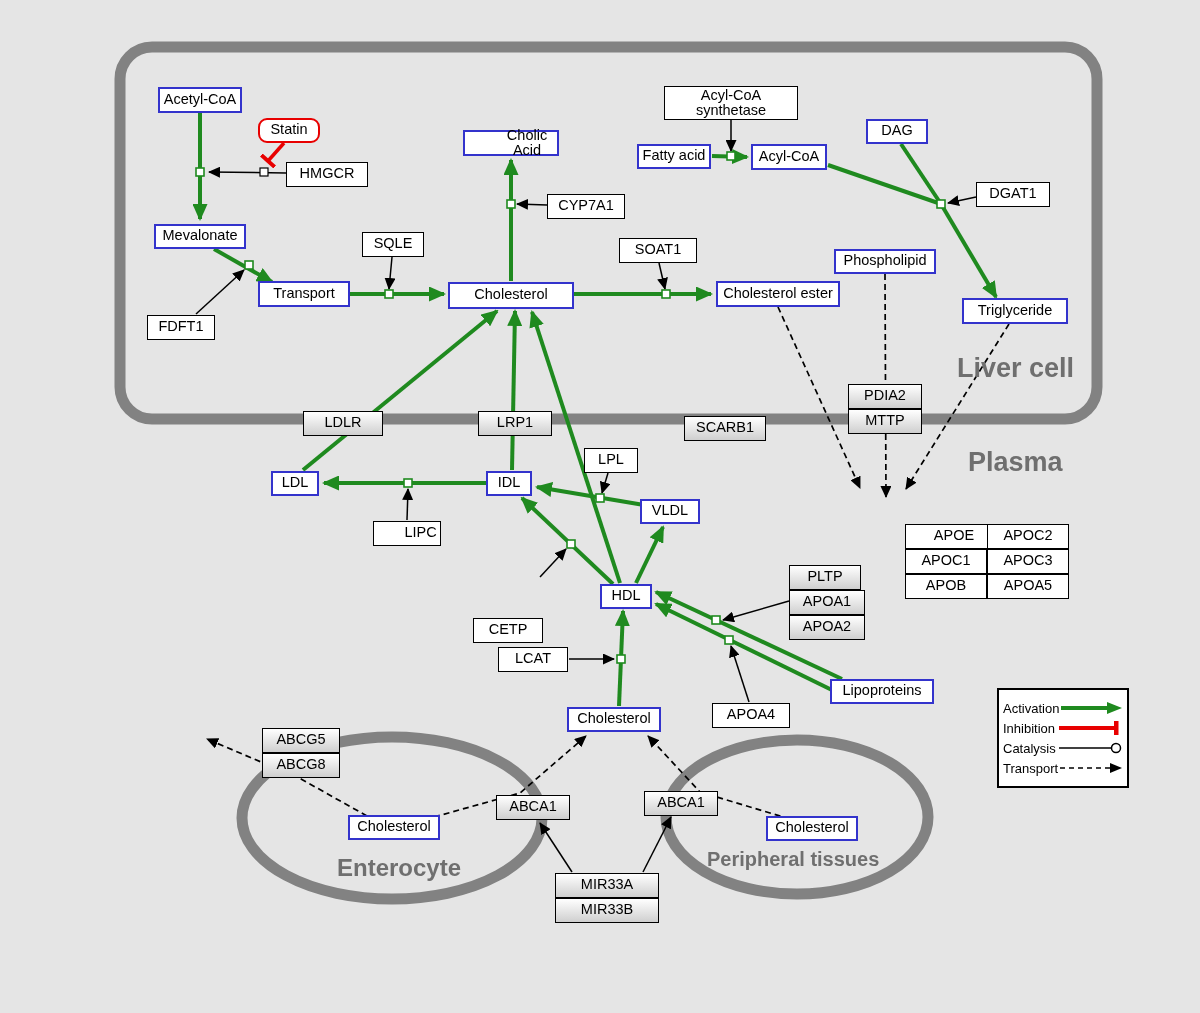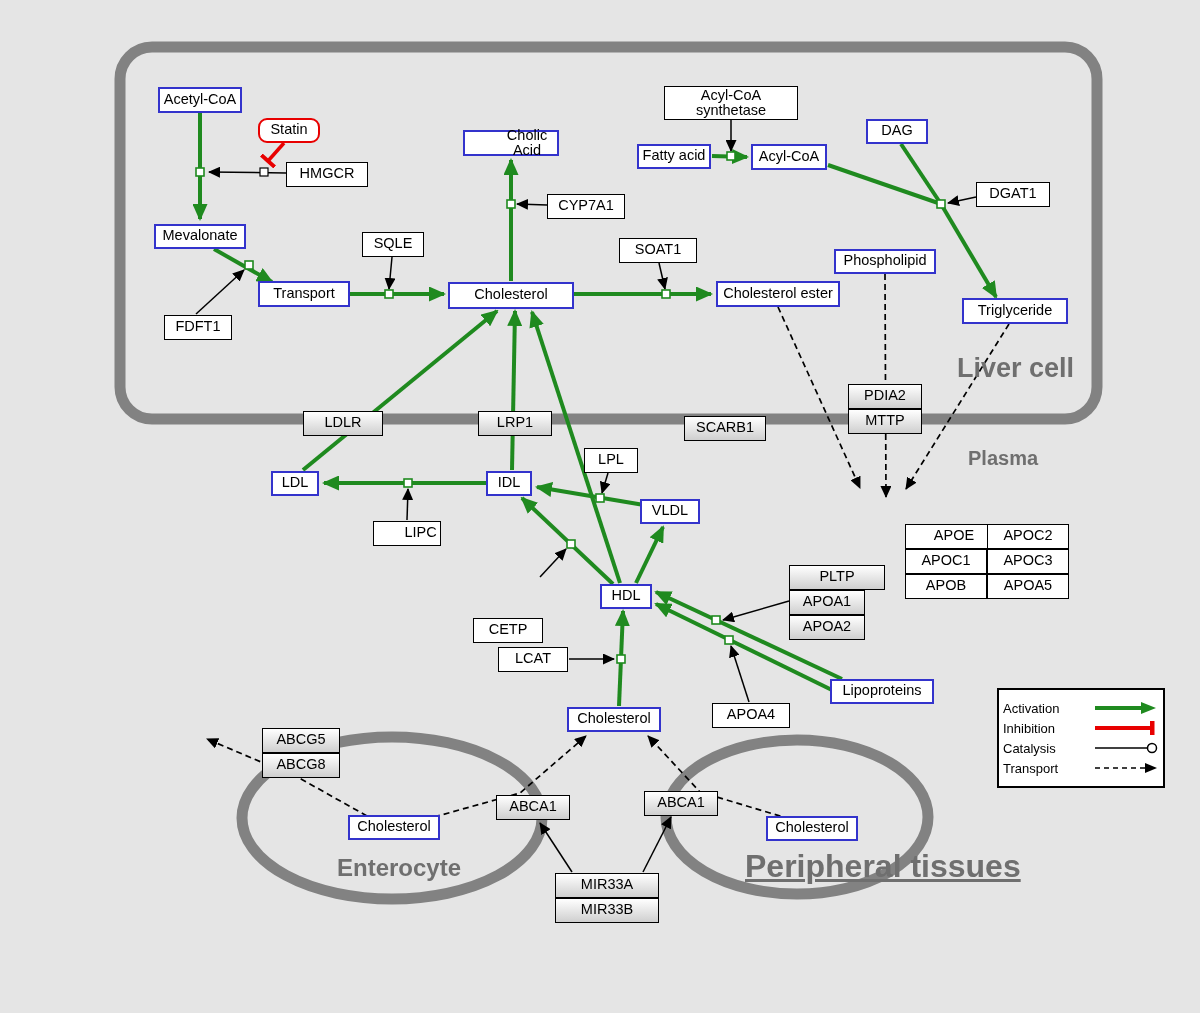--- a/index.html
+++ b/index.html
@@ -20,21 +20,21 @@
     position:absolute;display:flex;align-items:center;justify-content:center;
     text-align:center;font-size:14.5px;color:#000;box-sizing:border-box;
     line-height:1.05;background:#fff;cursor:pointer;
   }
   .node.metabolite{border:2.5px solid #3333cc;}
   .node.gene{border:1px solid #000;}
   .node.carrier{border:1px solid #000;background:linear-gradient(180deg,#ffffff 0%,#cfcfcf 100%);}
   .node.drug{border:2.5px solid #e80000;}
   .region-label{position:absolute;font-weight:bold;color:#6f6f6f;}
   .legend{
-    position:absolute;left:997px;top:688px;width:168px;height:100px;
+    position:absolute;left:997px;top:688px;width:132px;height:100px;
     border:2.5px solid #000;background:#fff;box-sizing:border-box;
     display:flex;flex-direction:column;justify-content:space-around;padding:8px 4px;
   }
   .legend-row{display:flex;align-items:center;justify-content:space-between;height:22px;}
   .legend-label{font-size:13px;color:#000;}
 </style>
 </head>
 <body>
 
 <div class="canvas">
@@ -109,21 +109,21 @@
       <rect x="712" y="616" width="8" height="8" class="anchor-green"></rect>
       <rect x="725" y="636" width="8" height="8" class="anchor-green"></rect>
       <rect x="260" y="168" width="8" height="8" class="anchor-black"></rect>
     </svg>
 
   <div id="nodes">
       <div class="node metabolite" style="left: 158px; top: 87px; width: 84px; height: 26px;">Acetyl-CoA</div>
       <div class="node drug" style="left: 258px; top: 117.5px; width: 62px; height: 25px; border-radius: 9px;">Statin</div>
       <div class="node gene" style="left: 286px; top: 161.5px; width: 82px; height: 25px;">HMGCR</div>
       <div class="node metabolite" style="left: 154px; top: 223.5px; width: 92px; height: 25px;">Mevalonate</div>
-      <div class="node gene" style="left: 164px; top: 314.5px; width: 68px; height: 25px;">FDFT1</div>
+      <div class="node gene" style="left: 147px; top: 314.5px; width: 68px; height: 25px;">FDFT1</div>
       <div class="node metabolite" style="left: 258px; top: 281px; width: 92px; height: 26px;">Transport</div>
       <div class="node gene" style="left: 362px; top: 231.5px; width: 62px; height: 25px;">SQLE</div>
       <div class="node metabolite" style="left: 463px; top: 130px; width: 96px; height: 26px; padding-left: 32px;">Cholic Acid</div>
       <div class="node gene" style="left: 547px; top: 193.5px; width: 78px; height: 25px;">CYP7A1</div>
       <div class="node metabolite" style="left: 448px; top: 281.5px; width: 126px; height: 27px;">Cholesterol</div>
       <div class="node gene" style="left: 619px; top: 237.5px; width: 78px; height: 25px;">SOAT1</div>
       <div class="node metabolite" style="left: 716px; top: 281px; width: 124px; height: 26px;">Cholesterol ester</div>
       <div class="node gene" style="left: 664px; top: 86px; width: 134px; height: 34px;">Acyl-CoA synthetase</div>
       <div class="node metabolite" style="left: 637px; top: 143.5px; width: 74px; height: 25px;">Fatty acid</div>
       <div class="node metabolite" style="left: 751px; top: 144px; width: 76px; height: 26px;">Acyl-CoA</div>
@@ -137,21 +137,21 @@
       <div class="node carrier" style="left: 478px; top: 410.5px; width: 74px; height: 25px;">LRP1</div>
       <div class="node carrier" style="left: 684px; top: 415.5px; width: 82px; height: 25px;">SCARB1</div>
       <div class="node metabolite" style="left: 271px; top: 470.5px; width: 48px; height: 25px;">LDL</div>
       <div class="node metabolite" style="left: 486px; top: 470.5px; width: 46px; height: 25px;">IDL</div>
       <div class="node gene" style="left: 373px; top: 520.5px; width: 68px; height: 25px; padding-left: 27px;">LIPC</div>
       <div class="node gene" style="left: 584px; top: 447.5px; width: 54px; height: 25px;">LPL</div>
       <div class="node metabolite" style="left: 640px; top: 498.5px; width: 60px; height: 25px;">VLDL</div>
       <div class="node gene" style="left: 473px; top: 569.5px; width: 70px; height: 25px; margin-top: 48px;">CETP</div>
       <div class="node metabolite" style="left: 600px; top: 583.5px; width: 52px; height: 25px;">HDL</div>
       <div class="node gene" style="left: 498px; top: 646.5px; width: 70px; height: 25px;">LCAT</div>
-      <div class="node carrier" style="left: 789px; top: 564.5px; width: 96px; height: 25px;">PLTP</div>
+      <div class="node carrier" style="left: 789px; top: 564.5px; width: 72px; height: 25px;">PLTP</div>
       <div class="node carrier" style="left: 789px; top: 589.5px; width: 76px; height: 25px;">APOA1</div>
       <div class="node carrier" style="left: 789px; top: 614.5px; width: 76px; height: 25px;">APOA2</div>
       <div class="node gene" style="left: 712px; top: 702.5px; width: 78px; height: 25px;">APOA4</div>
       <div class="node metabolite" style="left: 830px; top: 678.5px; width: 104px; height: 25px;">Lipoproteins</div>
       <div class="node gene" style="left: 905px; top: 523.5px; width: 98px; height: 25px;">APOE</div>
       <div class="node gene" style="left: 987px; top: 523.5px; width: 82px; height: 25px;">APOC2</div>
       <div class="node gene" style="left: 905px; top: 548.5px; width: 82px; height: 25px;">APOC1</div>
       <div class="node gene" style="left: 987px; top: 548.5px; width: 82px; height: 25px;">APOC3</div>
       <div class="node gene" style="left: 905px; top: 573.5px; width: 82px; height: 25px;">APOB</div>
       <div class="node gene" style="left: 987px; top: 573.5px; width: 82px; height: 25px;">APOA5</div>
@@ -160,23 +160,23 @@
       <div class="node carrier" style="left: 262px; top: 752.5px; width: 78px; height: 25px;">ABCG8</div>
       <div class="node metabolite" style="left: 348px; top: 814.5px; width: 92px; height: 25px;">Cholesterol</div>
       <div class="node carrier" style="left: 496px; top: 794.5px; width: 74px; height: 25px;">ABCA1</div>
       <div class="node carrier" style="left: 644px; top: 790.5px; width: 74px; height: 25px;">ABCA1</div>
       <div class="node metabolite" style="left: 766px; top: 815.5px; width: 92px; height: 25px;">Cholesterol</div>
       <div class="node carrier" style="left: 555px; top: 872.5px; width: 104px; height: 25px;">MIR33A</div>
       <div class="node carrier" style="left: 555px; top: 897.5px; width: 104px; height: 25px;">MIR33B</div>
     </div>
 
   <div class="region-label" style="left:957px;top:353px;font-size:27px;">Liver cell</div>
-  <div class="region-label" style="left:968px;top:447px;font-size:20px;">Plasma</div>
+  <div class="region-label" style="left:968px;top:447px;font-size:27px;">Plasma</div>
   <div class="region-label" style="left:337px;top:854px;font-size:24px;">Enterocyte</div>
-  <div class="region-label" style="left:745px;top:848px;font-size:32px;text-decoration:underline;">Peripheral tissues</div>
+  <div class="region-label" style="left:707px;top:848px;font-size:20px;">Peripheral tissues</div>
 
   <div class="legend">
     <div class="legend-row">
       <span class="legend-label">Activation</span>
       <svg width="66" height="16">
         <line x1="2" y1="8" x2="48" y2="8" stroke="#1f8a1f" stroke-width="4"></line>
         <polygon points="48,2 63,8 48,14" fill="#1f8a1f"></polygon>
       </svg>
     </div>
     <div class="legend-row">

